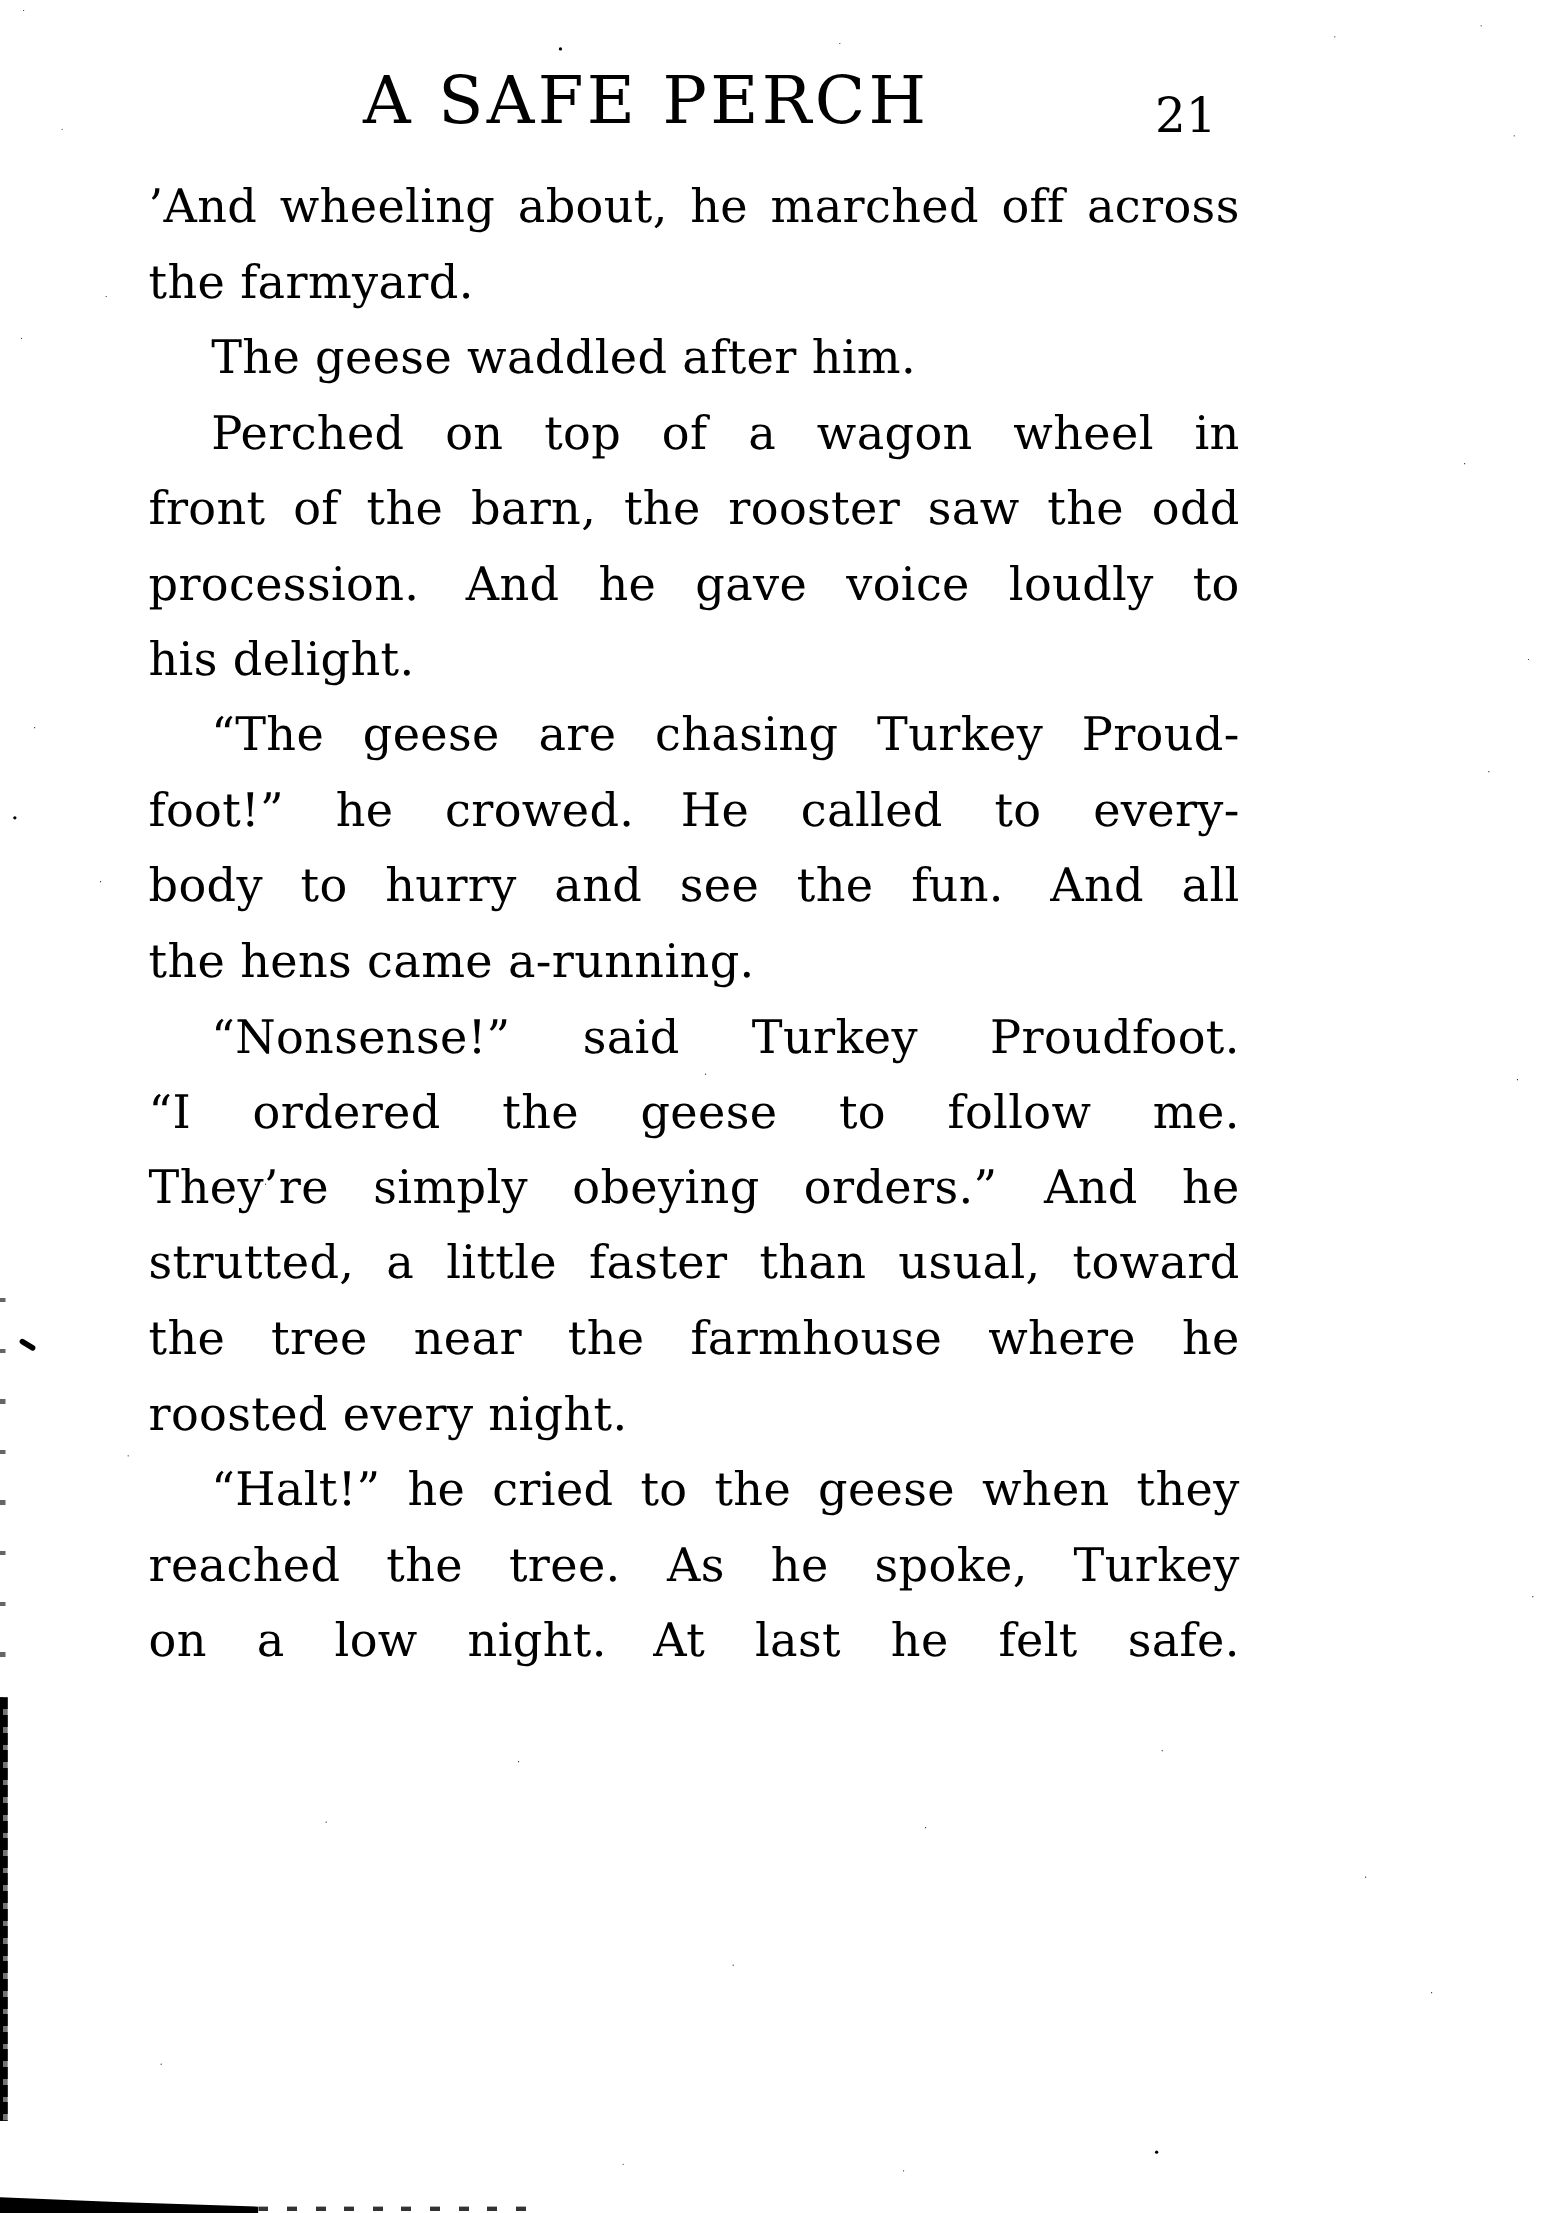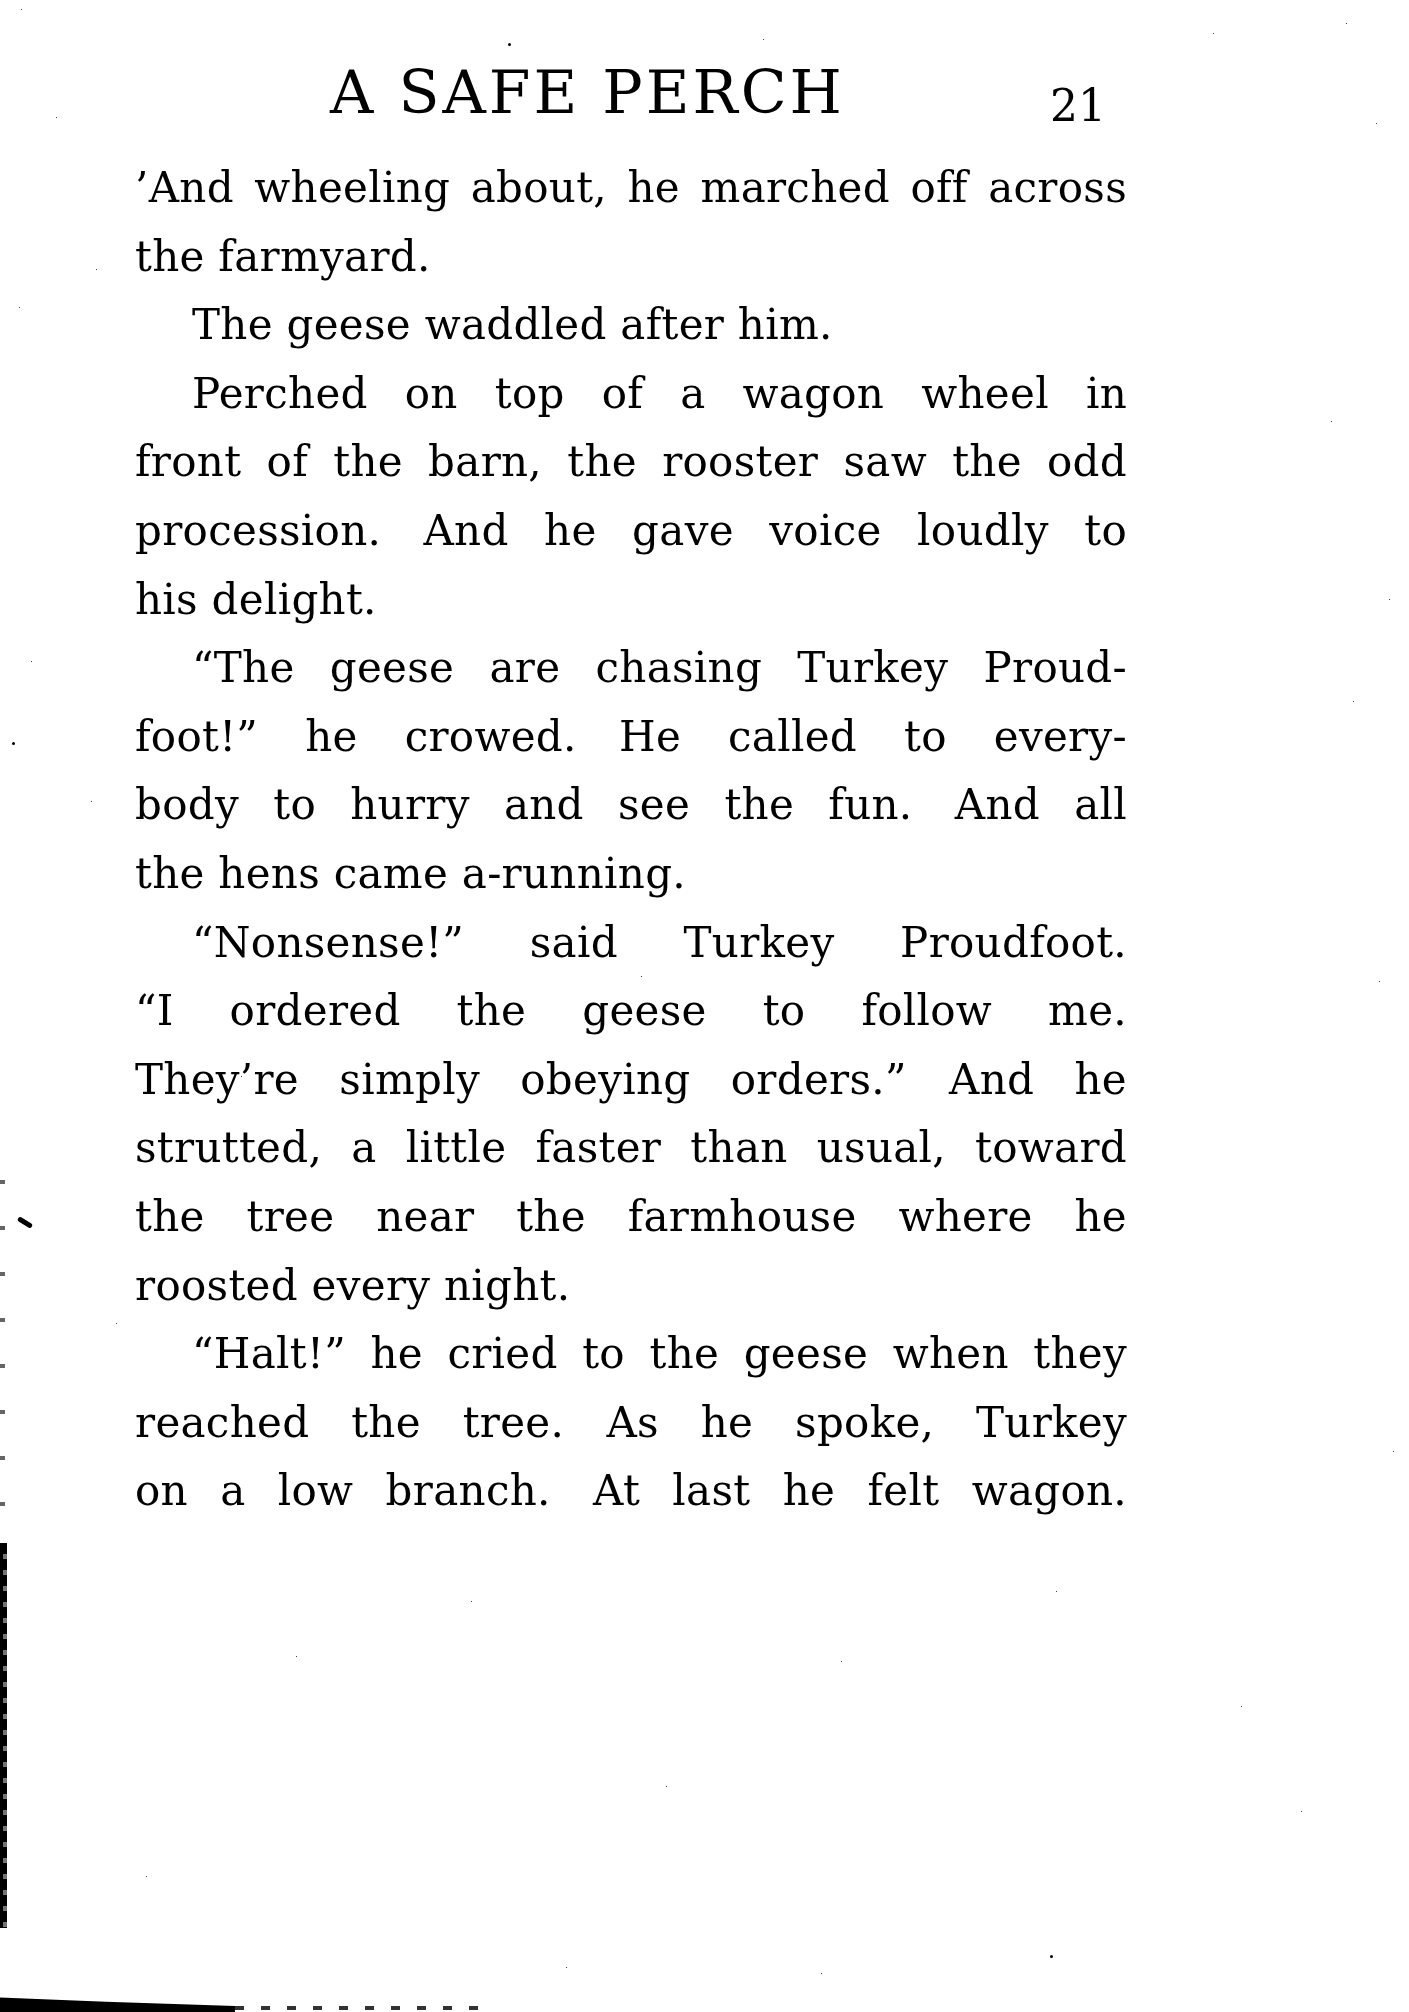--- a/index.html
+++ b/index.html
@@ -103,21 +103,21 @@
     <div class="line j">body to hurry and see the fun. And all</div>
     <div class="line">the hens came a-running.</div>
     <div class="line j ind">“Nonsense!” said Turkey Proudfoot.</div>
     <div class="line j">“I ordered the geese to follow me.</div>
     <div class="line j">They’re simply obeying orders.” And he</div>
     <div class="line j">strutted, a little faster than usual, toward</div>
     <div class="line j">the tree near the farmhouse where he</div>
     <div class="line">roosted every night.</div>
     <div class="line j ind">“Halt!” he cried to the geese when they</div>
     <div class="line j">reached the tree. As he spoke, Turkey</div>
-    <div class="line j">on a low branch. At last he felt wagon.</div>
+    <div class="line j">on a low night. At last he felt safe.</div>
   </div>
 
   <div class="noise"></div>
   <div class="left-specks"></div>
   <div class="left-streak"></div>
   <div class="diag-mark"></div>
   <div class="bottom-smear"></div>
   <div class="bottom-tail"></div>
 
 </div>

